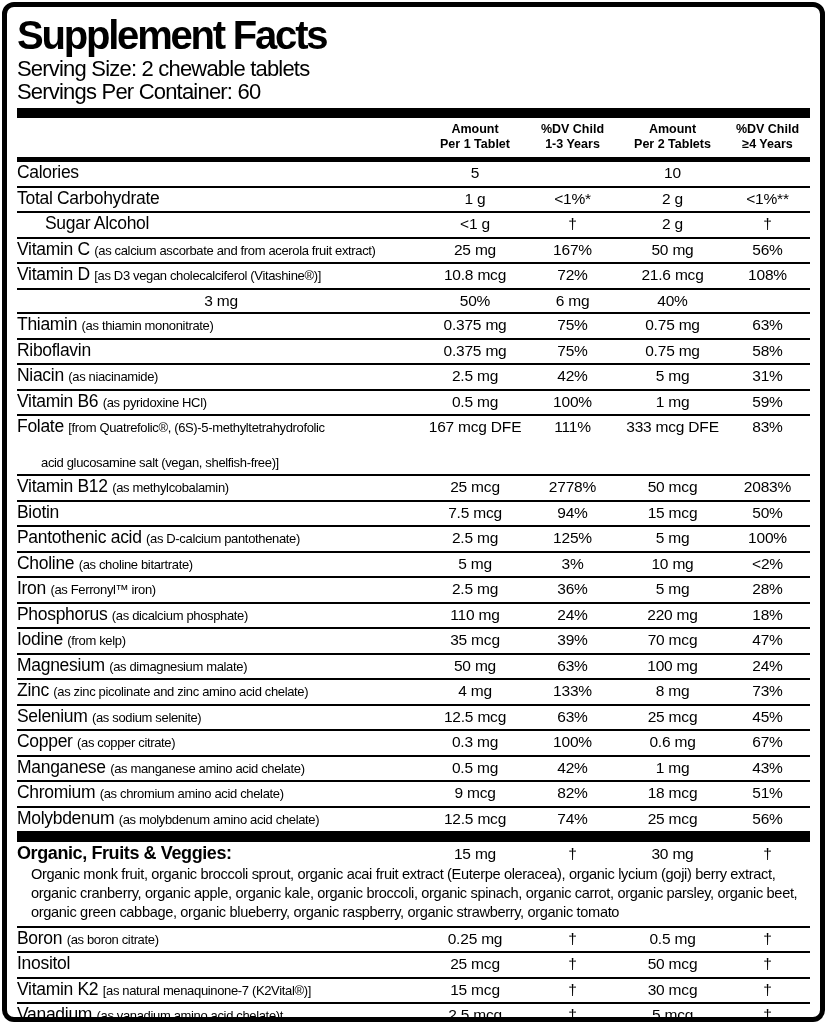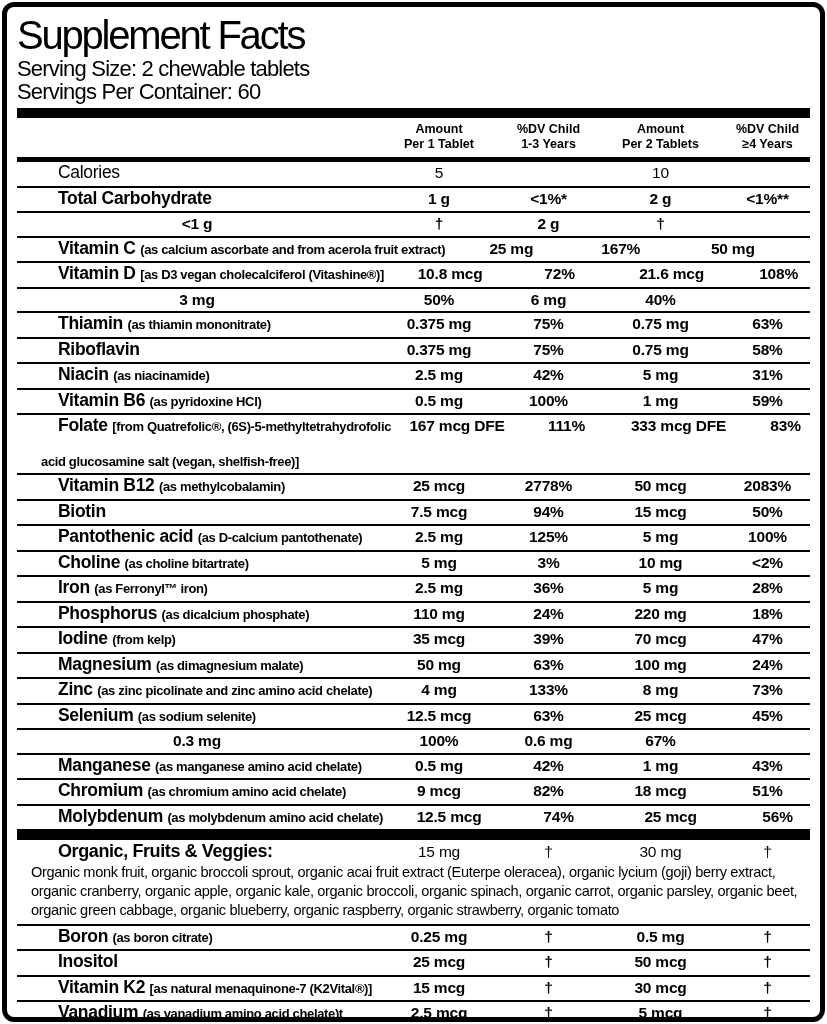--- a/index.html
+++ b/index.html
@@ -15,56 +15,55 @@
     position: absolute;
     left: 2px; top: 2px;
     width: 823px; height: 1020px;
     border: 5px solid #000;
     border-radius: 12px;
     padding: 6px 10px 4px 10px;
     overflow: hidden;
   }
   .title {
     font-size: 40px;
-    font-weight: 400;
+    font-weight: 700;
     letter-spacing: -2.2px;
     line-height: 44px;
     margin: 0;
   }
   .serving-line {
     font-size: 22px;
     letter-spacing: -0.8px;
     line-height: 23px;
   }
   .bar { background: #000; width: 100%; }
   .bar-top { height: 10px; margin-top: 5px; }
   .bar-under-head { height: 5px; }
   .bar-mid { height: 11px; }
 
   .grid {
     display: grid;
     grid-template-columns: 1fr 100px 95px 105px 85px;
-    gap: 12px;
   }
   .headers { padding: 4px 0 5px 0; }
   .head-cell {
     font-weight: 700;
     font-size: 12.5px;
     line-height: 15px;
     text-align: center;
   }
   .row {
     padding: 1px 0 2px 0;
     align-items: baseline;
   }
   #main-rows .row + .row,
-  #bottom-rows .row { border-top: 2px solid #000; font-weight: bold; }
+  #bottom-rows .row { border-top: 2px solid #000; }
 
   .name-cell { white-space: nowrap; line-height: 19.5px; padding-right: 4px; }
-  .nm { font-size: 17.5px; letter-spacing: -0.3px; margin-left: 41px; }
+  .nm { font-size: 17.5px; letter-spacing: -0.3px; }
   .ds { font-size: 13px; letter-spacing: -0.35px; }
   .ds2 { display: none; padding-left: 24px; margin-top: 15px; }
   .row.indent .name-cell { padding-left: 28px; }
   .val {
     font-size: 15.5px;
     text-align: center;
     line-height: 19.5px;
     letter-spacing: -0.2px;
   }
 
@@ -129,20 +128,25 @@
       <span class="ds"></span>
       
     </div>
     <div class="val">1 g</div>
     <div class="val">&lt;1%*</div>
     <div class="val">2 g</div>
     <div class="val">&lt;1%**</div>
   </div>
 
   <div class="grid row indent">
+    <div class="name-cell">
+      <span class="nm">Sugar Alcohol</span>
+      <span class="ds"></span>
+      
+    </div>
     <div class="val">&lt;1 g</div>
     <div class="val">†</div>
     <div class="val">2 g</div>
     <div class="val">†</div>
   </div>
 
   <div class="grid row">
     <div class="name-cell">
       <span class="nm">Vitamin C</span>
       <span class="ds">(as calcium ascorbate and from acerola fruit extract)</span>
@@ -348,20 +352,25 @@
       <span class="ds">(as sodium selenite)</span>
       
     </div>
     <div class="val">12.5 mcg</div>
     <div class="val">63%</div>
     <div class="val">25 mcg</div>
     <div class="val">45%</div>
   </div>
 
   <div class="grid row">
+    <div class="name-cell">
+      <span class="nm">Copper</span>
+      <span class="ds">(as copper citrate)</span>
+      
+    </div>
     <div class="val">0.3 mg</div>
     <div class="val">100%</div>
     <div class="val">0.6 mg</div>
     <div class="val">67%</div>
   </div>
 
   <div class="grid row">
     <div class="name-cell">
       <span class="nm">Manganese</span>
       <span class="ds">(as manganese amino acid chelate)</span>

